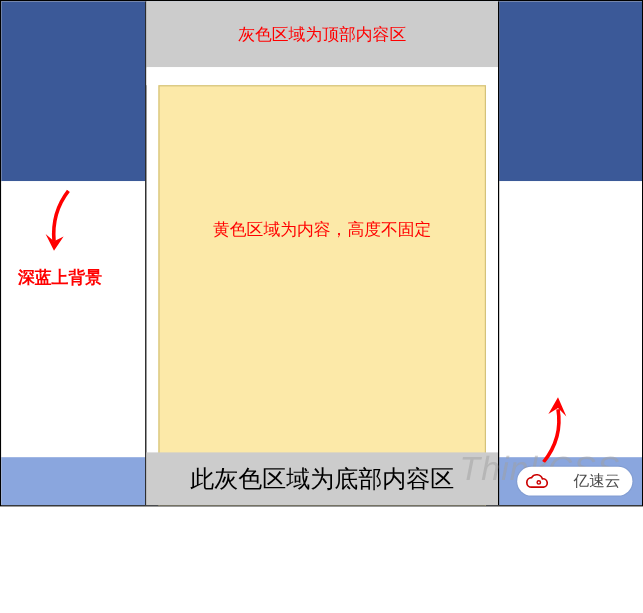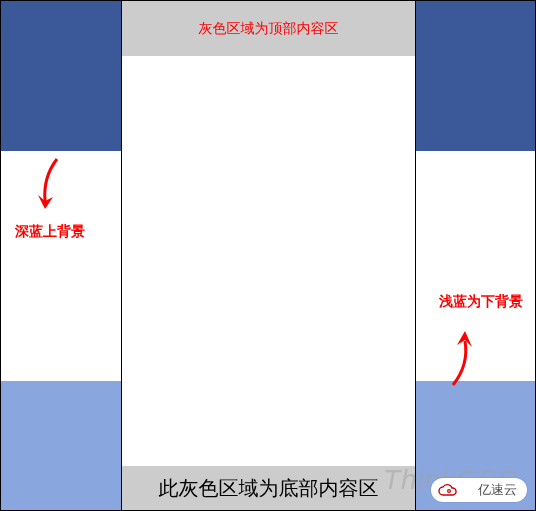--- a/index.html
+++ b/index.html
@@ -1,20 +1,20 @@
 <!DOCTYPE html>
 <html><head>
 <meta charset="utf-8">
 <style>
   * { box-sizing: border-box; margin: 0; padding: 0; }
   body { font-family: "Microsoft YaHei", Arial, sans-serif; background: #fff; }
   .canvas {
     position: relative;
     width: 536px;
-    height: 511px;
+    height: 422px;
     border: 1px solid #000;
     overflow: hidden;
     padding-left: 16px;
   }
   .bg-upper {
     position: absolute;
     left: 0; right: 0; top: 0;
     height: 150px;
     background: #3b5998;
   }
@@ -123,40 +123,42 @@
 
   <div class="bg-upper"></div>
   <div class="bg-white"></div>
   <div class="bg-lower"></div>
 
   <div class="content-col">
     <div class="top-area">
       <span>灰色区域为顶部内容区</span>
     </div>
     <div class="mid-gap"></div>
+    <div class="yellow-area">
+      <span>黄色区域为内容，高度不固定</span>
+    </div>
     <div class="bottom-area">
       <span>此灰色区域为底部内容区</span>
     </div>
   </div>
 
   <div class="arrow arrow-left">
     <svg width="30" height="60" viewBox="0 0 30 60">
       <path d="M 22 2 Q 8 20 10 44" stroke="#ff0000" stroke-width="3" fill="none"></path>
       <path d="M 10 52 L 3 38 L 10 44 L 18 40 Z" fill="#ff0000"></path>
     </svg>
   </div>
   <div class="annot annot-left">深蓝上背景</div>
 
   <div class="arrow arrow-right">
     <svg width="30" height="66" viewBox="0 0 30 66">
       <path d="M 8 64 Q 24 44 20 20" stroke="#ff0000" stroke-width="3" fill="none"></path>
       <path d="M 20 10 L 12 24 L 20 19 L 27 26 Z" fill="#ff0000"></path>
     </svg>
   </div>
-  <div class="annot annot-right">浅蓝为下背景</div>
 
   <div class="watermark">ThinkCSS</div>
 
   <div class="brand-chip">
     <span class="cloud">
       <svg width="20" height="14" viewBox="0 0 20 14">
         <path d="M6 12 a4 4 0 0 1 0-8 a5 5 0 0 1 9 1 a3 3 0 0 1 1 7 Z" fill="none" stroke="#cc0000" stroke-width="1.4"></path>
         <circle cx="12" cy="8" r="1.4" fill="none" stroke="#cc0000" stroke-width="1.2"></circle>
       </svg>
     </span>

